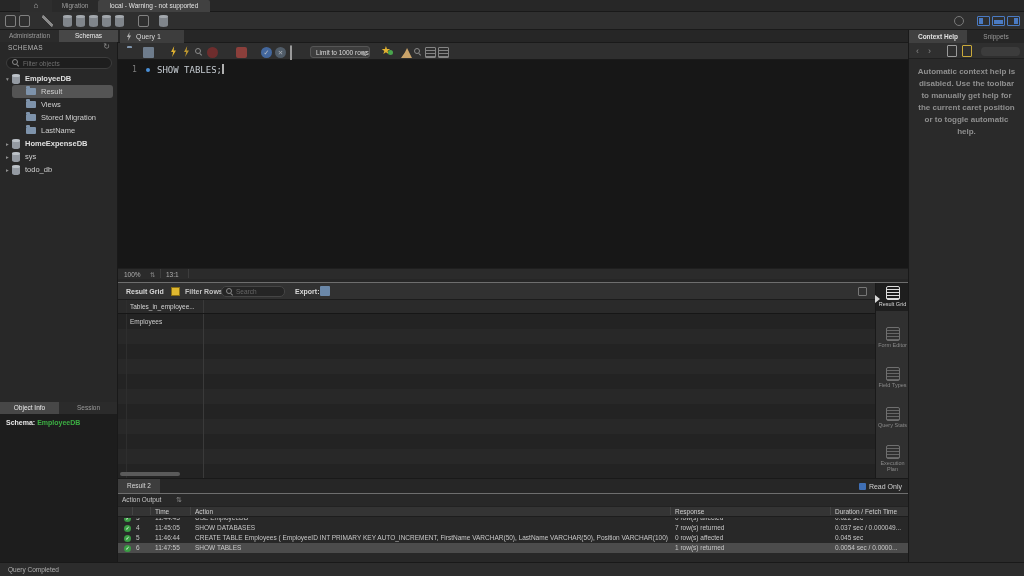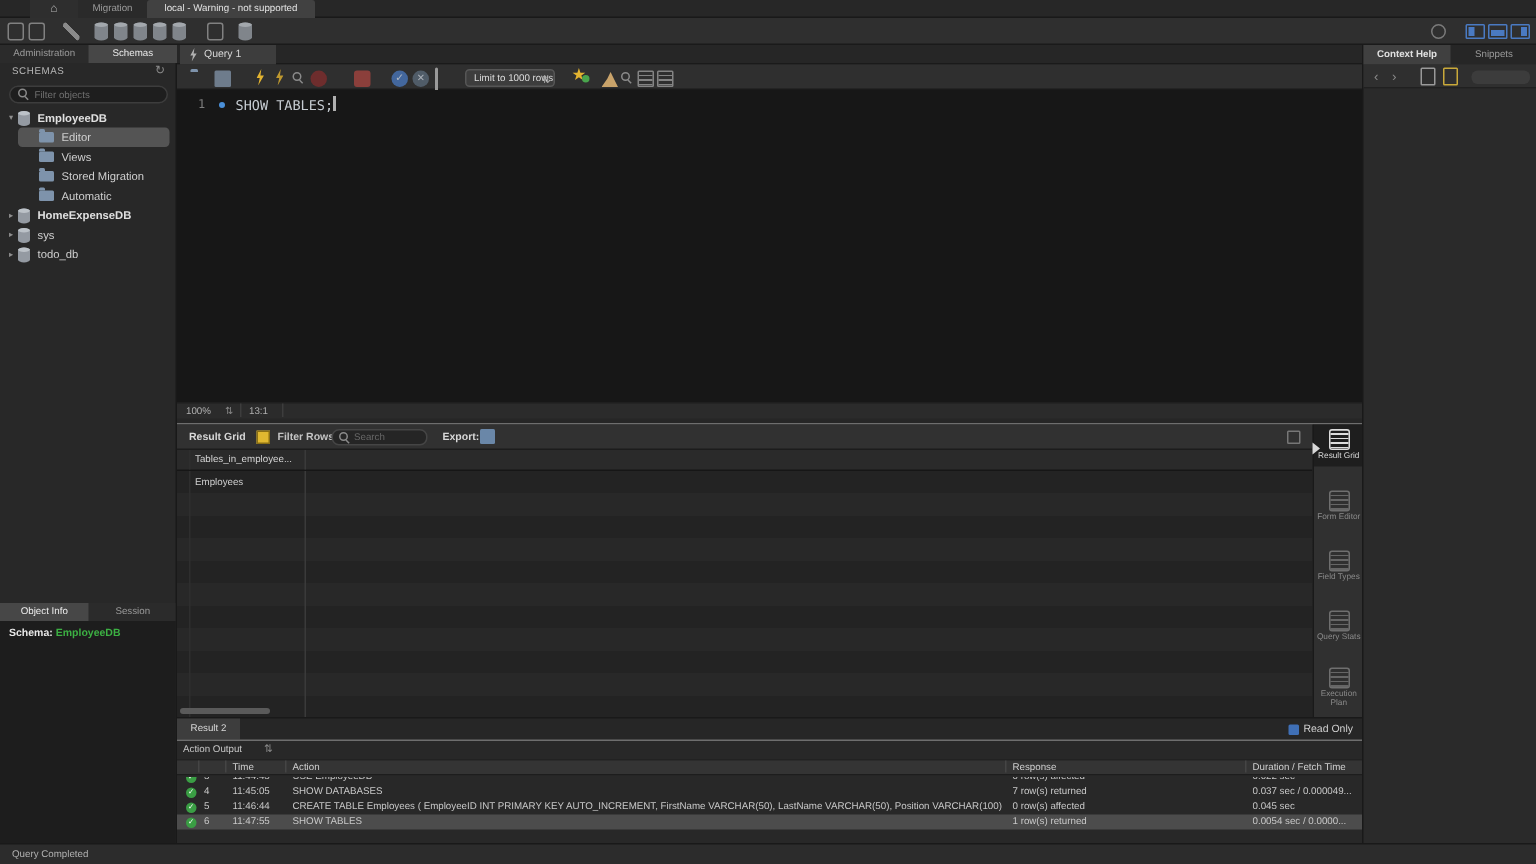--- a/index.html
+++ b/index.html
@@ -193,33 +193,33 @@
       <input placeholder="Filter objects" style="">
     </div>
 
     <div class="titem bold" style="top:42px">
       <span class="arr">▾</span>
       <span class="cyl"></span>
       <span class="lbl">EmployeeDB</span>
     </div>
     <div class="titem child sel" style="top:55px">
       <span class="folder"></span>
-      <span class="lbl">Editor</span>
+      <span class="lbl">Result</span>
     </div>
     <div class="titem child" style="top:68px">
       <span class="folder"></span>
       <span class="lbl">Views</span>
     </div>
     <div class="titem child" style="top:81px">
       <span class="folder"></span>
       <span class="lbl">Stored Migration</span>
     </div>
     <div class="titem child" style="top:94px">
       <span class="folder"></span>
-      <span class="lbl">Automatic</span>
+      <span class="lbl">LastName</span>
     </div>
     <div class="titem bold" style="top:107px">
       <span class="arr">▸</span>
       <span class="cyl"></span>
       <span class="lbl">HomeExpenseDB</span>
     </div>
     <div class="titem" style="top:120px">
       <span class="arr">▸</span>
       <span class="cyl"></span>
       <span class="lbl">sys</span>
@@ -400,19 +400,20 @@
       <div class="rptab on" style="left:0">Context Help</div>
       <div class="rptab" style="left:58px">Snippets</div>
     </div>
     <div class="rptb">
       <span class="nav" style="left:7px">‹</span>
       <span class="nav" style="left:19px">›</span>
       <span class="ic-doc" style="left:38px;position:absolute"></span>
       <span class="ic-doc" style="left:53px;position:absolute;border-color:#c9a93a"></span>
       <span class="rpfield"></span>
     </div>
+    <div class="rpbody">Automatic context help is disabled. Use the toolbar to manually get help for the current caret position or to toggle automatic help.</div>
   </div>
 
   <div class="statusbar">
     <span>Query Completed</span>
   </div>
 
 </div>
 
 </body></html>

